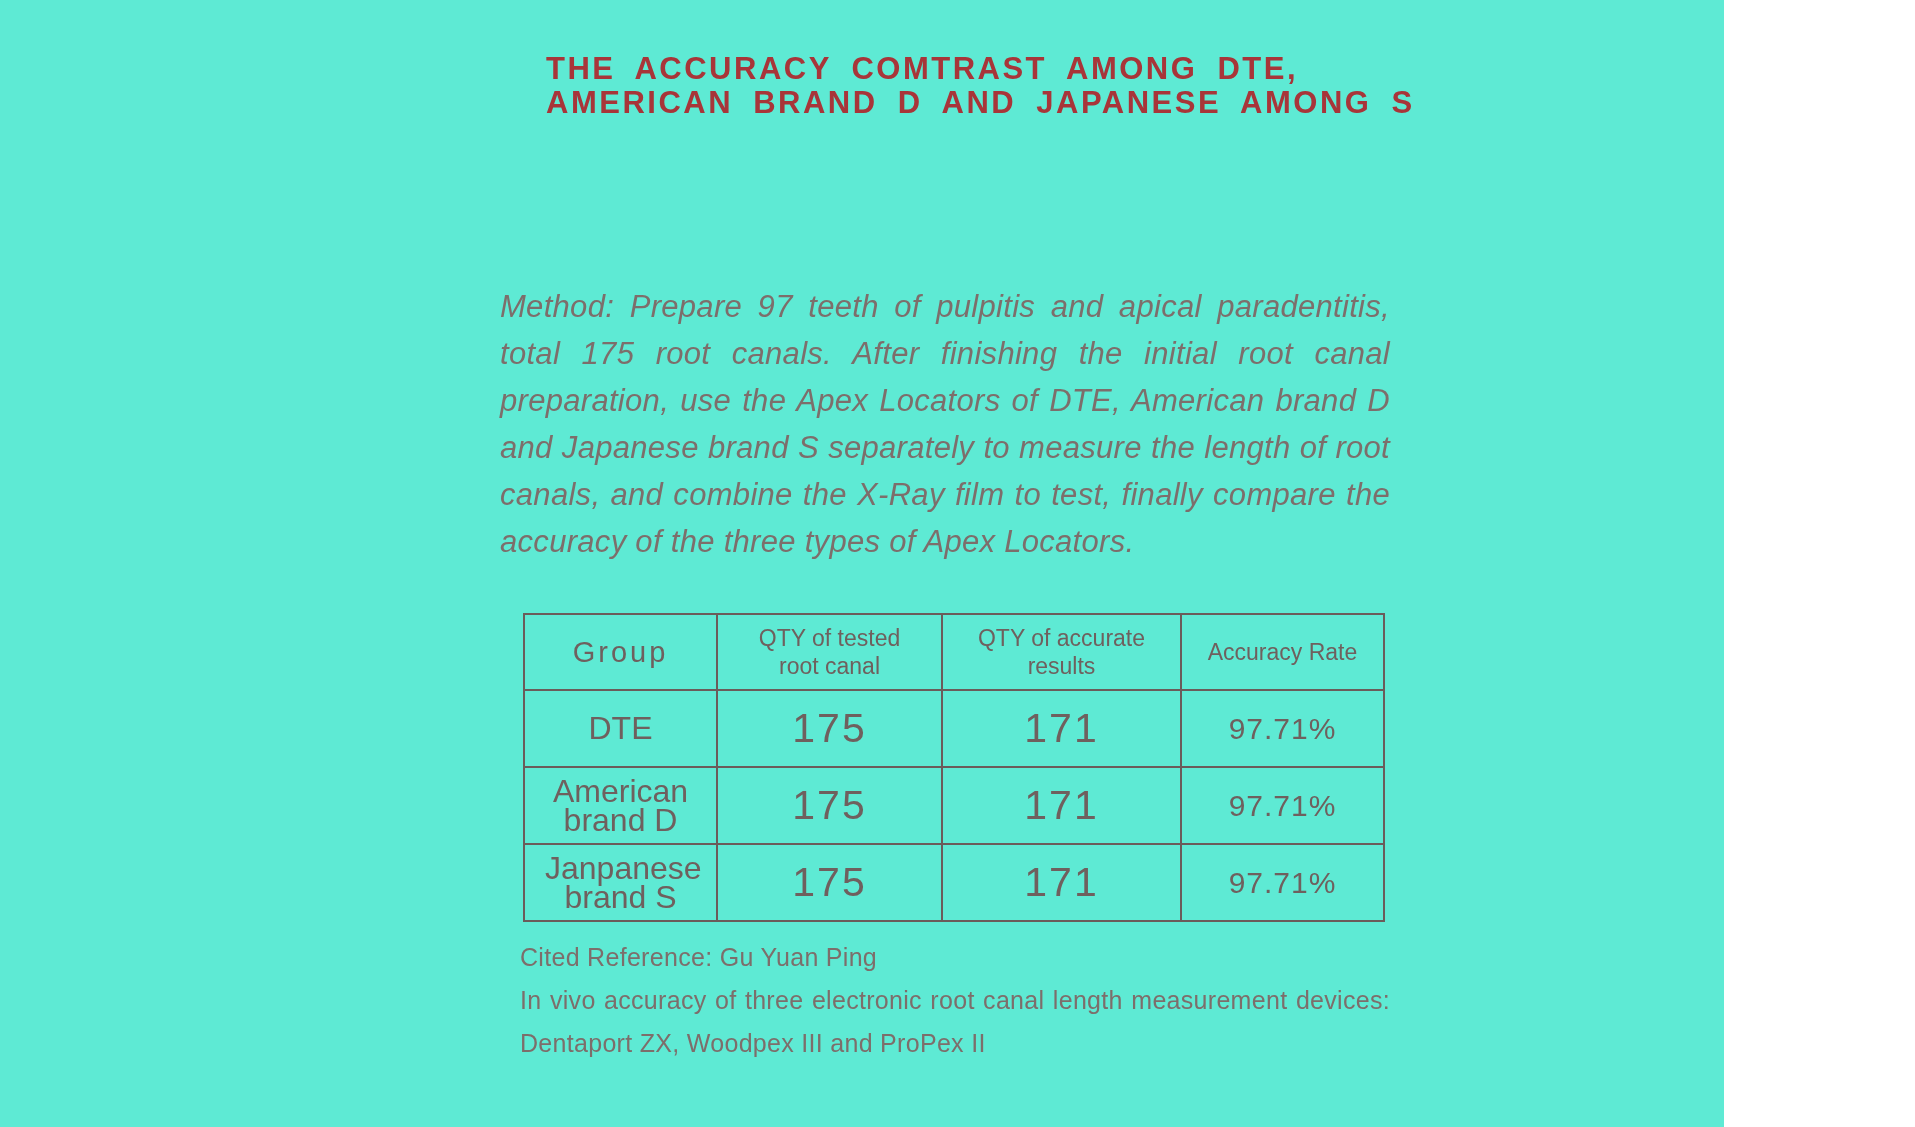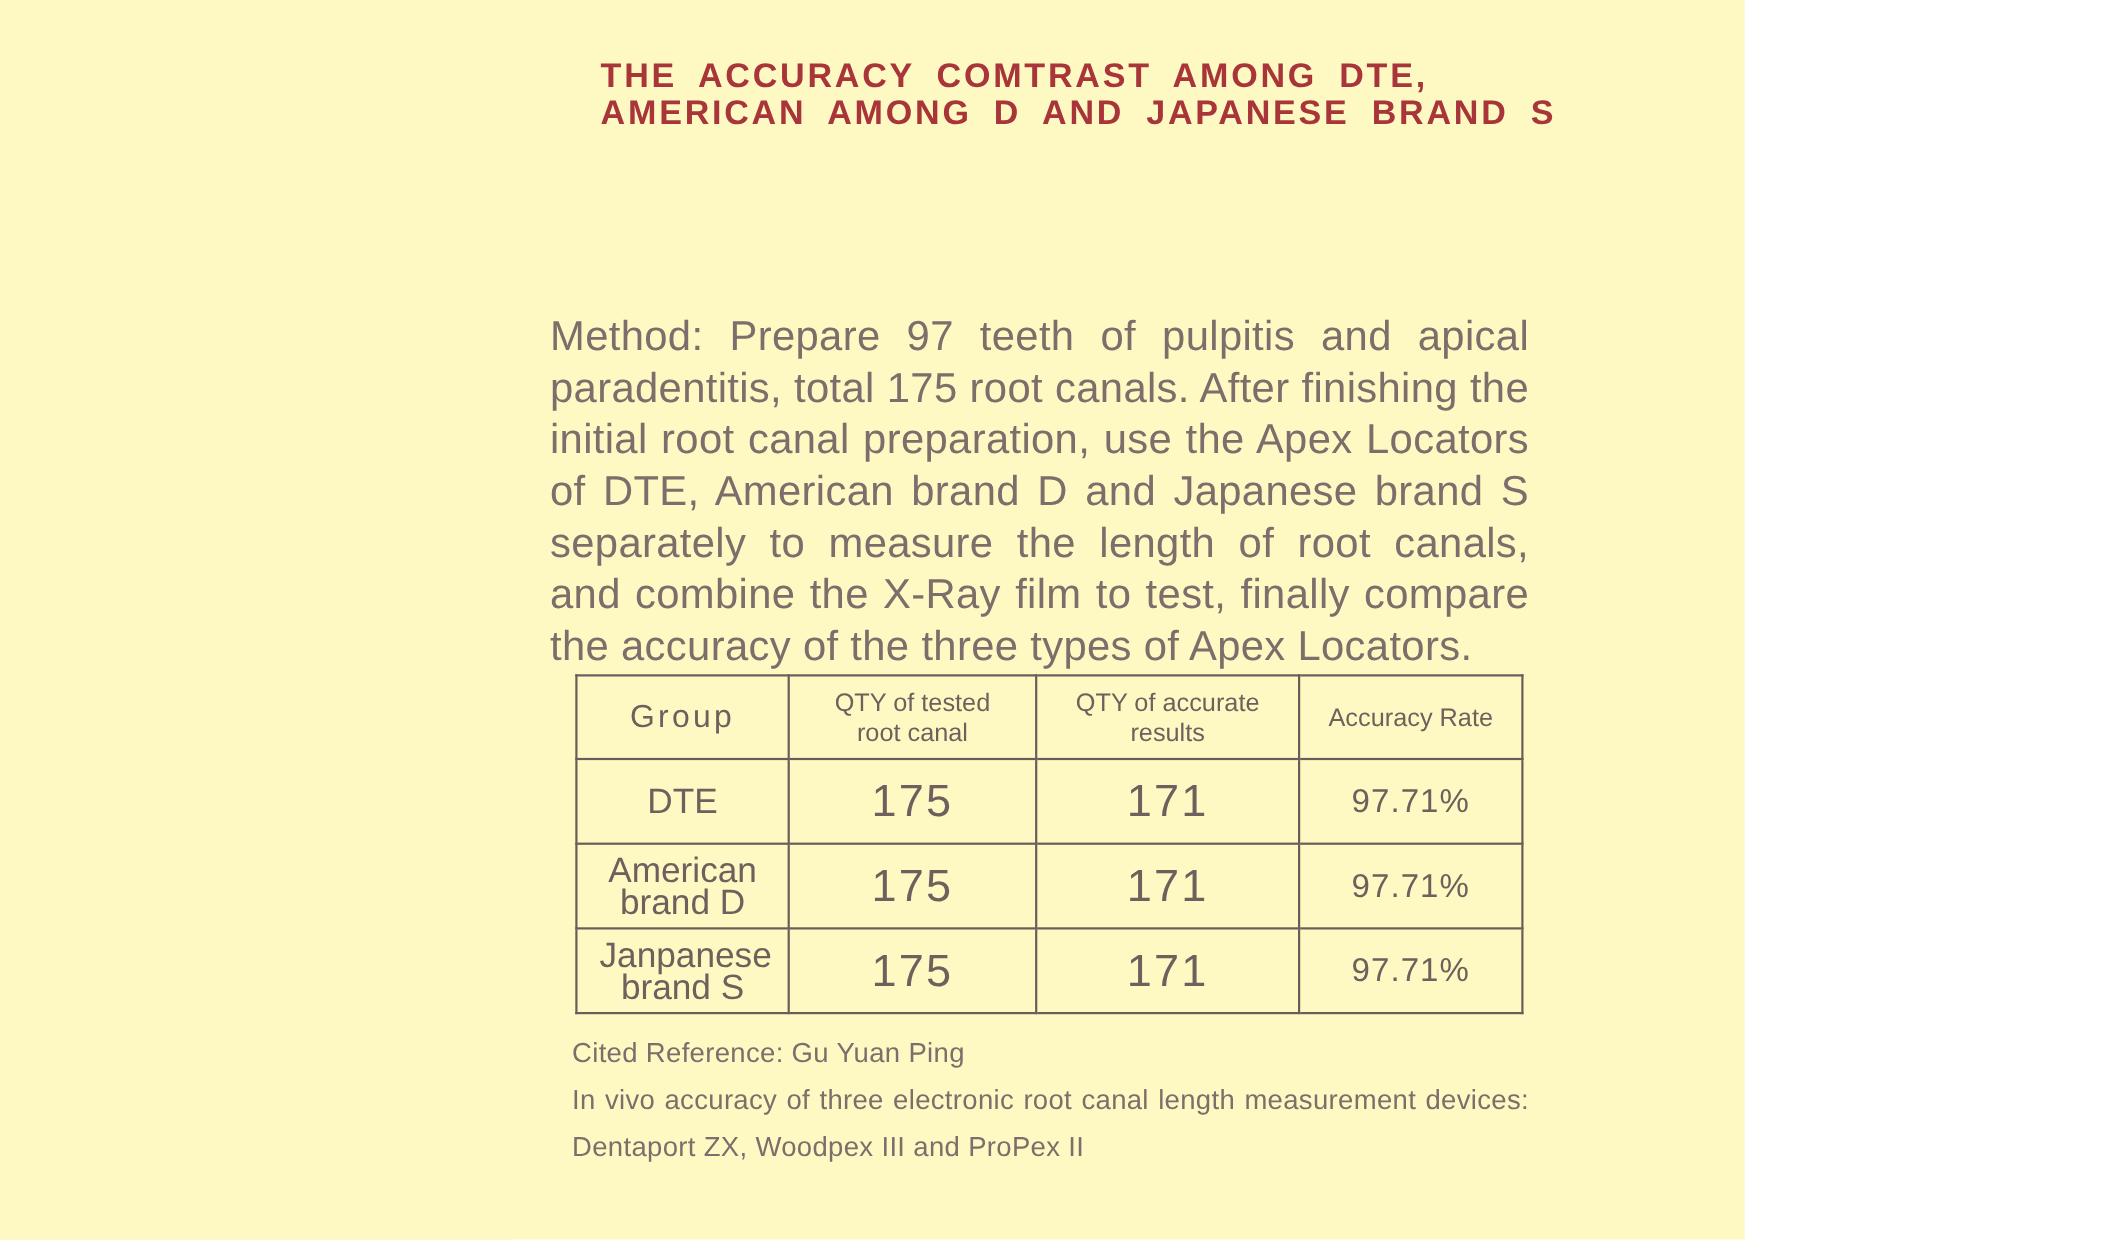--- a/index.html
+++ b/index.html
@@ -1,30 +1,30 @@
 <!DOCTYPE html>
 <html><head>
 <meta charset="utf-8">
 <style>
   html,body { margin:0; padding:0; background:#ffffff; }
   .page {
-    position:relative; width:1586px; height:1127px;
-    background:#fef9c3; overflow:hidden;
+    position:relative; width:1724px; height:1127px;
+    background:#5eead4; overflow:hidden;
     font-family:"Liberation Sans", sans-serif;
   }
   .title {
     position:absolute; left:546px; top:52px;
     font-weight:bold; font-size:31px; line-height:34px;
     letter-spacing:2.5px; word-spacing:9px;
     color:#A83539; white-space:nowrap;
   }
   .method {
     position:absolute; left:500px; top:283px; width:890px;
-    font-size:38px; line-height:47px; letter-spacing:0.3px;
-    color:#7D6E6B; text-align:justify;
+    font-size:31px; line-height:47px; letter-spacing:0.3px;
+    color:#7D6E6B; text-align:justify;font-style:italic;
   }
   table.dtable {
     position:absolute; left:523px; top:613px; width:860px;
     border-collapse:collapse; table-layout:fixed;
     color:#6F605E;
   }
   table.dtable td {
     border:2px solid #6B5C5A; text-align:center; vertical-align:middle;
     padding:0 20px; overflow:hidden;
   }
@@ -42,21 +42,21 @@
   }
   .footer .ref-detail { text-align:justify; margin-top:0; }
 </style>
 </head>
 <body>
 
 <div class="page">
 
   <div class="title">
     <div>THE ACCURACY COMTRAST AMONG DTE,</div>
-    <div>AMERICAN AMONG D AND JAPANESE BRAND S</div>
+    <div>AMERICAN BRAND D AND JAPANESE AMONG S</div>
   </div>
 
   <div class="method">Method: Prepare 97 teeth of pulpitis and apical paradentitis, total 175 root canals. After finishing the initial root canal preparation, use the Apex Locators of DTE, American brand D and Japanese brand S separately to measure the length of root canals, and combine the X-Ray film to test, finally compare the accuracy of the three types of Apex Locators.</div>
 
   <table class="dtable">
     <colgroup>
       <col style="width:193px">
       <col style="width:225px">
       <col style="width:239px">
       <col style="width:203px">

